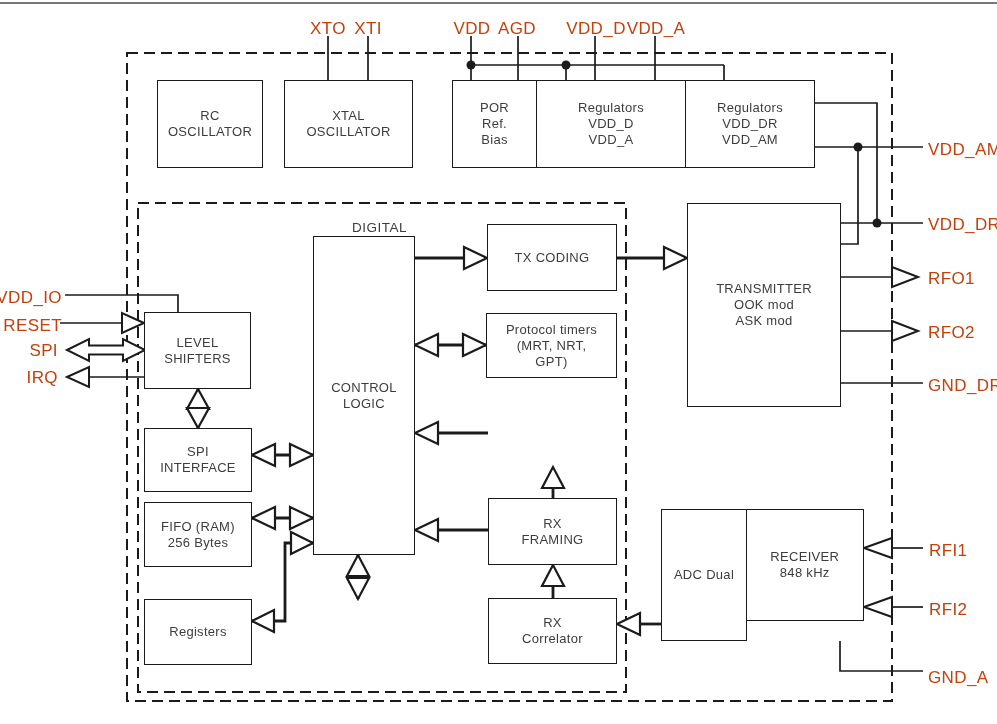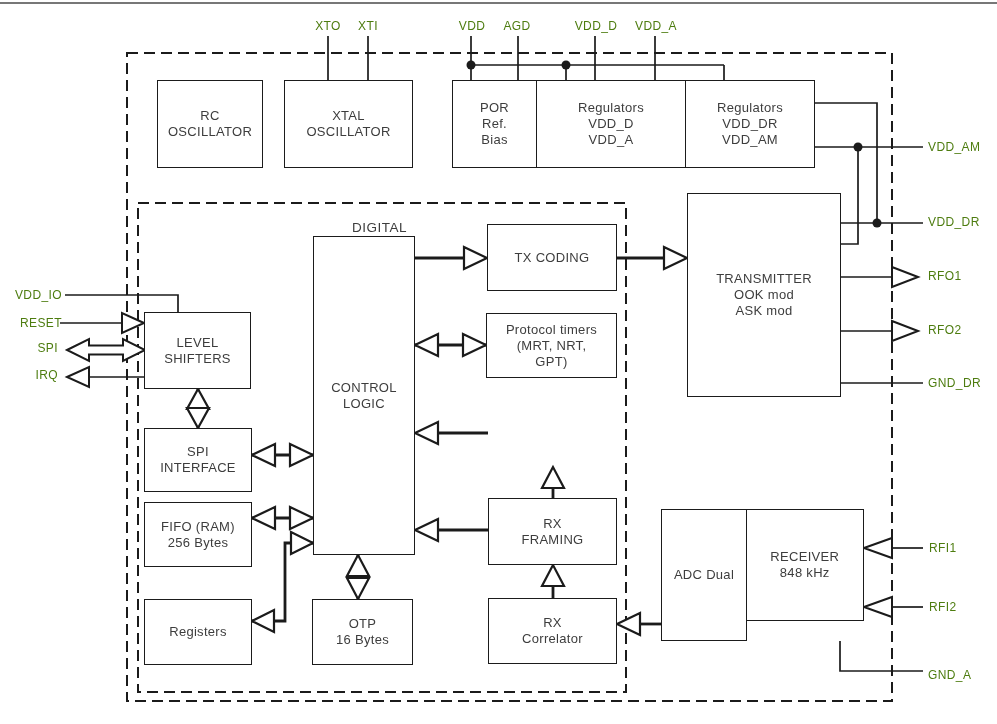--- a/index.html
+++ b/index.html
@@ -2,21 +2,21 @@
 <html><head>
 <meta charset="utf-8">
 <style>
   html,body{margin:0;padding:0;background:#ffffff;}
   .stage{position:relative;width:997px;height:724px;background:#ffffff;overflow:hidden;
          font-family:"Liberation Sans",sans-serif;}
   .stage svg{position:absolute;left:0;top:0;}
   .block{position:absolute;box-sizing:border-box;border:1.6px solid #1b1b1b;background:#ffffff;
          display:flex;align-items:center;justify-content:center;text-align:center;}
   .blabel{white-space:pre-line;font-size:13px;line-height:16px;color:#3d3d3d;letter-spacing:.3px;}
-  .pin-label{position:absolute;font-size:12px;color:#4d7c0f;letter-spacing:.4px;white-space:nowrap;}
+  .pin-label{position:absolute;font-size:17px;color:#c2410c;letter-spacing:.4px;white-space:nowrap;}
   .pin-label.top{transform:translateX(-50%);}
   .pin-label.leftside{text-align:right;}
   .region-label{position:absolute;font-size:13.5px;color:#3d3d3d;letter-spacing:.5px;}
 </style>
 </head>
 <body>
 
 <div class="stage">
 
   <svg width="997" height="724" viewBox="0 0 997 724">
@@ -174,43 +174,39 @@
 256 Bytes</span>
     </div>
   <div class="block" style="left:144px;top:599px;width:108px;height:66px">
     <span class="blabel">Registers</span>
     </div>
 
   <div class="block" style="left:313px;top:236px;width:102px;height:319px">
     <span class="blabel">CONTROL
 LOGIC</span>
     </div>
-  <div class="block" style="left:312px;top:599px;width:101px;height:66px">
-    <span class="blabel">OTP
-16 Bytes</span>
-    </div>
 
   <div class="block" style="left:486px;top:313px;width:131px;height:65px">
     <span class="blabel">Protocol timers
 (MRT, NRT,
 GPT)</span>
     </div>
   <div class="block" style="left:487px;top:224px;width:130px;height:67px">
     <span class="blabel">TX CODING</span>
     </div>
   <div class="block" style="left:488px;top:498px;width:129px;height:67px">
     <span class="blabel">RX
 FRAMING</span>
     </div>
   <div class="block" style="left:488px;top:598px;width:129px;height:66px">
     <span class="blabel">RX
 Correlator</span>
     </div>
 
-  <div class="block" style="left:687px;top:193px;width:154px;height:204px">
+  <div class="block" style="left:687px;top:203px;width:154px;height:204px">
     <span class="blabel">TRANSMITTER
 OOK mod
 ASK mod</span>
     </div>
   <div class="block" style="left:661px;top:509px;width:86px;height:132px">
     <span class="blabel">ADC Dual</span>
     </div>
   <div class="block" style="left:745.5px;top:509px;width:118.5px;height:112px">
     <span class="blabel">RECEIVER
 848 kHz</span>

